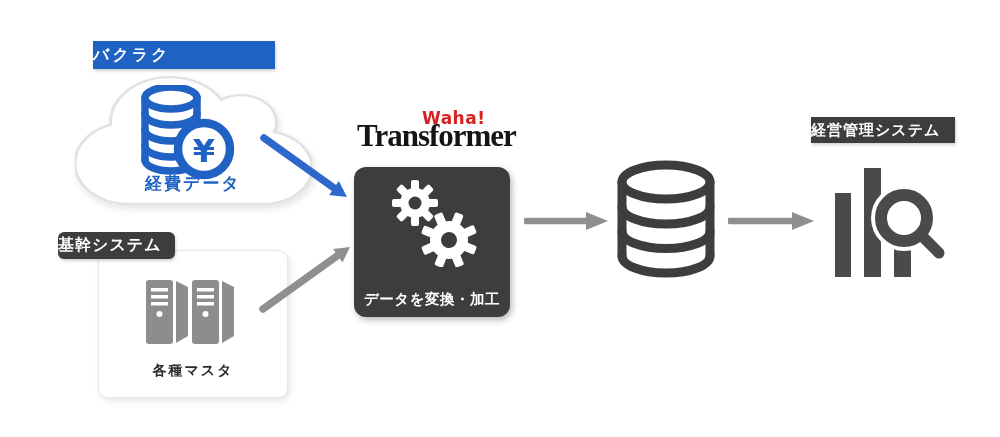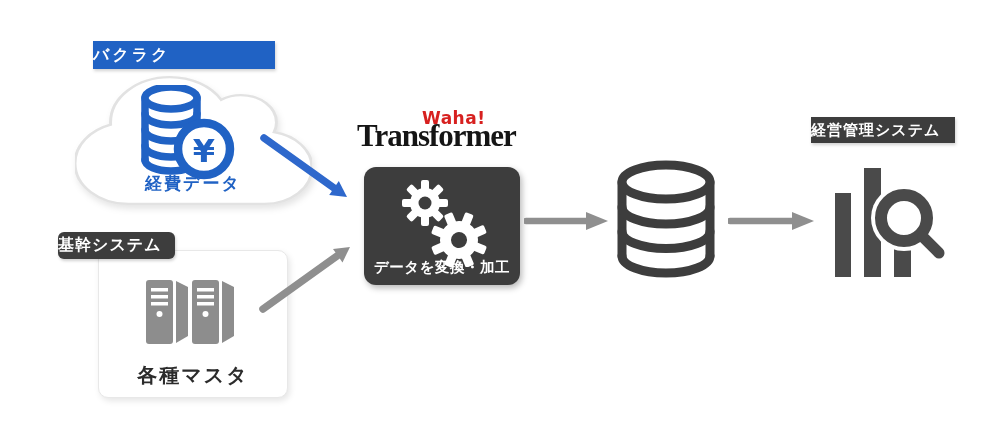--- a/index.html
+++ b/index.html
@@ -99,33 +99,33 @@
     <g transform="translate(46,0)">
       <rect x="0" y="2" width="27" height="64" rx="3" fill="#8d8d8d"></rect>
       <path d="M30,3 L42,9 V58 L30,65 Z" fill="#8d8d8d"></path>
       <rect x="5" y="10" width="17" height="3.5" fill="#ffffff"></rect>
       <rect x="5" y="17" width="17" height="3.5" fill="#ffffff"></rect>
       <rect x="5" y="24" width="17" height="3.5" fill="#ffffff"></rect>
       <circle cx="13.5" cy="36" r="3" fill="#ffffff"></circle>
     </g>
   </svg>
 
-  <div class="abs caption" style="left:98px; top:362px; width:190px; color:#2b2b2b; font-size:20px; letter-spacing:2px;">各種マスタ</div>
+  <div class="abs caption" style="left:98px; top:362px; width:190px; color:#2b2b2b; font-size:14px; letter-spacing:2px;">各種マスタ</div>
 
   <svg class="abs" style="left:250px; top:236px;" width="115" height="85" viewBox="0 0 115 85">
     <line x1="13" y1="73" x2="87" y2="20" stroke="#8f8f8f" stroke-width="7.5" stroke-linecap="round"></line>
     <polygon points="100,11 92.5,26.4 83,13" fill="#8f8f8f"></polygon>
   </svg>
 
   <div class="abs logo-wrap" style="left:357px; top:112px;">
     <span class="logo-waha">Waha!</span>
     <span class="logo-main">Transformer</span>
   </div>
 
-  <div class="abs gear-box" style="left:364px; top:167px; width:156px; height:118px;">
+  <div class="abs gear-box" style="left:354px; top:167px; width:156px; height:150px;">
     <svg class="abs" style="left:0; top:0;" width="156" height="100" viewBox="0 0 156 100">
 
       <g transform="translate(61,36)">
         <g fill="#ffffff">
           <circle r="15"></circle>
           <rect x="-4" y="-23" width="8" height="11" rx="2"></rect>
           <rect x="-4" y="-23" width="8" height="11" rx="2" transform="rotate(45)"></rect>
           <rect x="-4" y="-23" width="8" height="11" rx="2" transform="rotate(90)"></rect>
           <rect x="-4" y="-23" width="8" height="11" rx="2" transform="rotate(135)"></rect>
           <rect x="-4" y="-23" width="8" height="11" rx="2" transform="rotate(180)"></rect>

